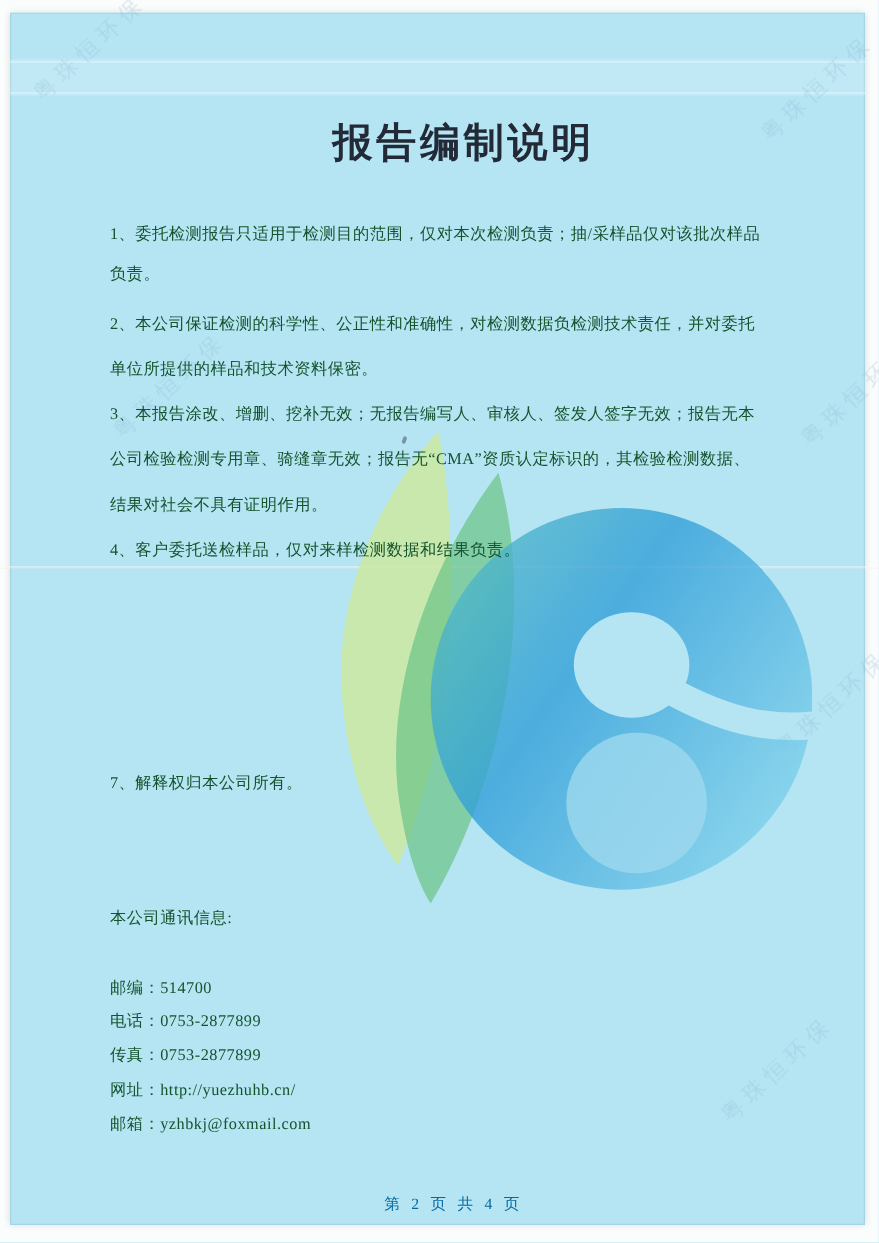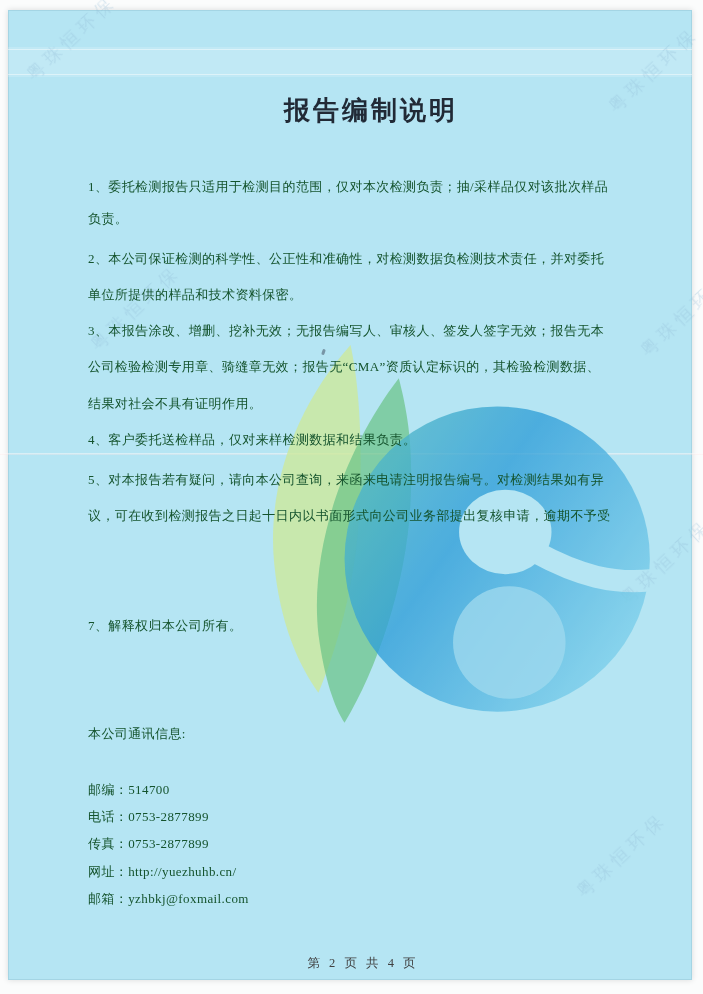--- a/index.html
+++ b/index.html
@@ -21,31 +21,31 @@
   .scan-speck{position:absolute;left:314px;top:339px;width:3px;height:6px;border-radius:2px;
     background:rgba(60,70,90,.5);transform:rotate(20deg);}
   
   .ghost{
     position:absolute;font-size:18px;letter-spacing:5px;color:#8fb8d4;opacity:.30;
     transform:rotate(-43deg);white-space:nowrap;filter:blur(.6px);
   }
   
   .title{
     position:absolute;left:0;top:83px;width:100%;box-sizing:border-box;padding-left:42px;
-    text-align:center;font-size:26px;font-weight:bold;letter-spacing:3px;color:#212a36;
+    text-align:center;font-size:32px;font-weight:bold;letter-spacing:3px;color:#212a36;
   }
   
   .bl{
     position:absolute;left:80px;font-size:13px;line-height:17px;letter-spacing:.4px;
     color:#14532d;white-space:nowrap;
   }
   
   .footer{
     position:absolute;left:0;top:945px;width:100%;box-sizing:border-box;padding-left:26px;
-    text-align:center;font-size:12.5px;letter-spacing:3px;color:#404040;
+    text-align:center;font-size:12.5px;letter-spacing:3px;color:#0369a1;
   }
   .logo{position:absolute;left:230px;top:313px;filter:blur(.4px);}
 </style>
 </head>
 <body>
 
 <div class="page">
 
   <div class="scan-band"></div>
   <div class="scan-line" style="top:39px"></div>
@@ -82,22 +82,20 @@
   <div class="title">报告编制说明</div>
 
   <div class="bl" style="top:168px">1、委托检测报告只适用于检测目的范围，仅对本次检测负责；抽/采样品仅对该批次样品</div>
   <div class="bl" style="top:200px">负责。</div>
   <div class="bl" style="top:240px">2、本公司保证检测的科学性、公正性和准确性，对检测数据负检测技术责任，并对委托</div>
   <div class="bl" style="top:276px">单位所提供的样品和技术资料保密。</div>
   <div class="bl" style="top:312px">3、本报告涂改、增删、挖补无效；无报告编写人、审核人、签发人签字无效；报告无本</div>
   <div class="bl" style="top:385px">结果对社会不具有证明作用。</div>
   <div class="bl" style="top:348px">公司检验检测专用章、骑缝章无效；报告无“CMA”资质认定标识的，其检验检测数据、</div>
   <div class="bl" style="top:421px">4、客户委托送检样品，仅对来样检测数据和结果负责。</div>
-  <div class="bl" style="top:461px">5、对本报告若有疑问，请向本公司查询，来函来电请注明报告编号。对检测结果如有异</div>
-  <div class="bl" style="top:497px">议，可在收到检测报告之日起十日内以书面形式向公司业务部提出复核申请，逾期不予受</div>
   <div class="bl" style="top:607px">7、解释权归本公司所有。</div>
 
   <div class="bl" style="top:715px">本公司通讯信息:</div>
   <div class="bl" style="top:771px">邮编：514700</div>
   <div class="bl" style="top:798px">电话：0753-2877899</div>
   <div class="bl" style="top:825px">传真：0753-2877899</div>
   <div class="bl" style="top:853px">网址：http://yuezhuhb.cn/</div>
   <div class="bl" style="top:880px">邮箱：yzhbkj@foxmail.com</div>
 
   <div class="footer">第 2 页 共 4 页</div>

